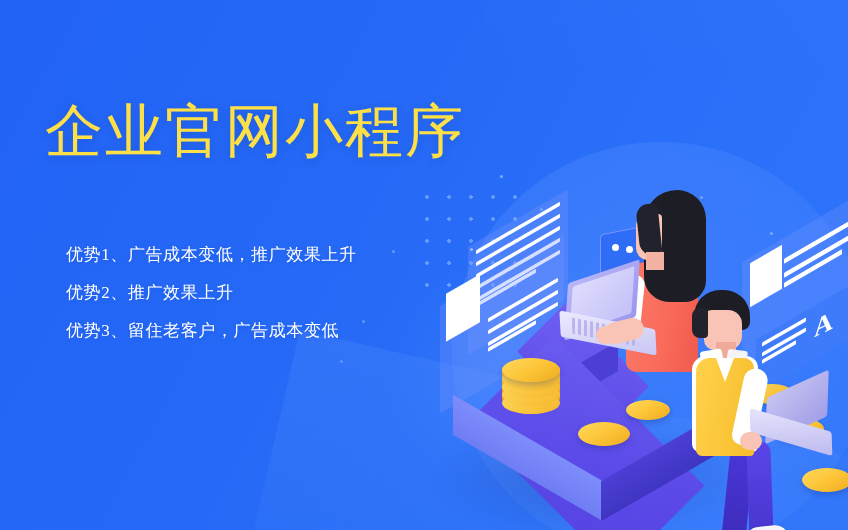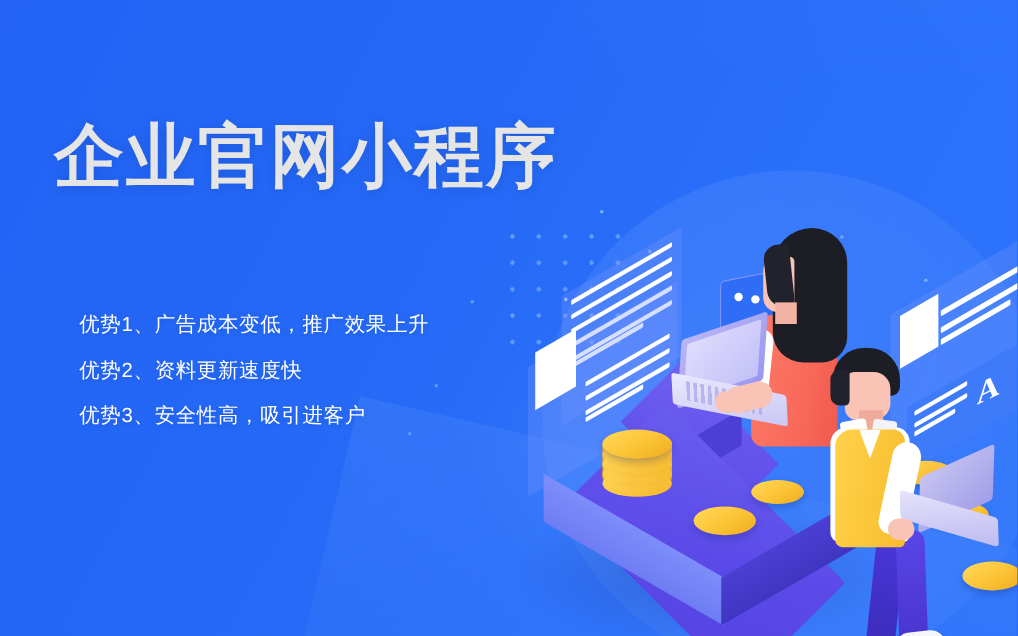--- a/index.html
+++ b/index.html
@@ -65,31 +65,32 @@
     width:3px; height:3px;
     border-radius:50%;
     background:rgba(200,225,255,.8);
   }
 
   
   #headline {
     position:absolute;
     left:45px; top:100px;
     font-size:58px;
-    font-weight:bold;
-    color:#e5e5e5;
+    font-weight:normal;
+    color:#fde047;
     letter-spacing:2px;
     line-height:1.08;
     white-space:nowrap;
     text-shadow:0 2px 10px rgba(10,40,110,.18);
   }
   #bullets {
     position:absolute;
-    left:66px; top:252px;
+    left:66px; top:236px;
     width:370px;
+    font-family:Liberation Serif, serif;
   }
   .bullet {
     font-size:17px;
     color:#ffffff;
     line-height:38px;
     letter-spacing:.6px;
     white-space:nowrap;
     text-shadow:0 1px 4px rgba(10,40,110,.14);
   }
 
@@ -472,22 +473,22 @@
   <div class="spark" style="left:362px;top:320px;opacity:.45;"></div>
   <div class="spark" style="left:340px;top:360px;opacity:.4;"></div>
   <div class="spark" style="left:770px;top:232px;opacity:.6;"></div>
   <div class="spark" style="left:806px;top:440px;opacity:.5;"></div>
   <div class="spark" style="left:700px;top:196px;opacity:.5;"></div>
 
   <div id="headline">企业官网小程序</div>
 
   <div id="bullets">
     <div class="bullet">优势1、广告成本变低，推广效果上升</div>
-    <div class="bullet">优势2、资料更新速度快</div>
-    <div class="bullet">优势3、安全性高，吸引进客户</div>
+    <div class="bullet">优势2、推广效果上升</div>
+    <div class="bullet">优势3、留住老客户，广告成本变低</div>
   </div>
 
   <div id="illo">
 
     <div class="doccard" style="left:48px;top:48px;width:100px;height:108px;"></div>
     <div class="docline iso-skew" style="left:56px;top:56px;width:84px;"></div>
     <div class="docline iso-skew" style="left:56px;top:68px;width:84px;"></div>
     <div class="docline iso-skew" style="left:56px;top:80px;width:84px;"></div>
     <div class="docline iso-skew" style="left:56px;top:92px;width:84px;"></div>
     <div class="docline iso-skew" style="left:56px;top:104px;width:84px;"></div>

